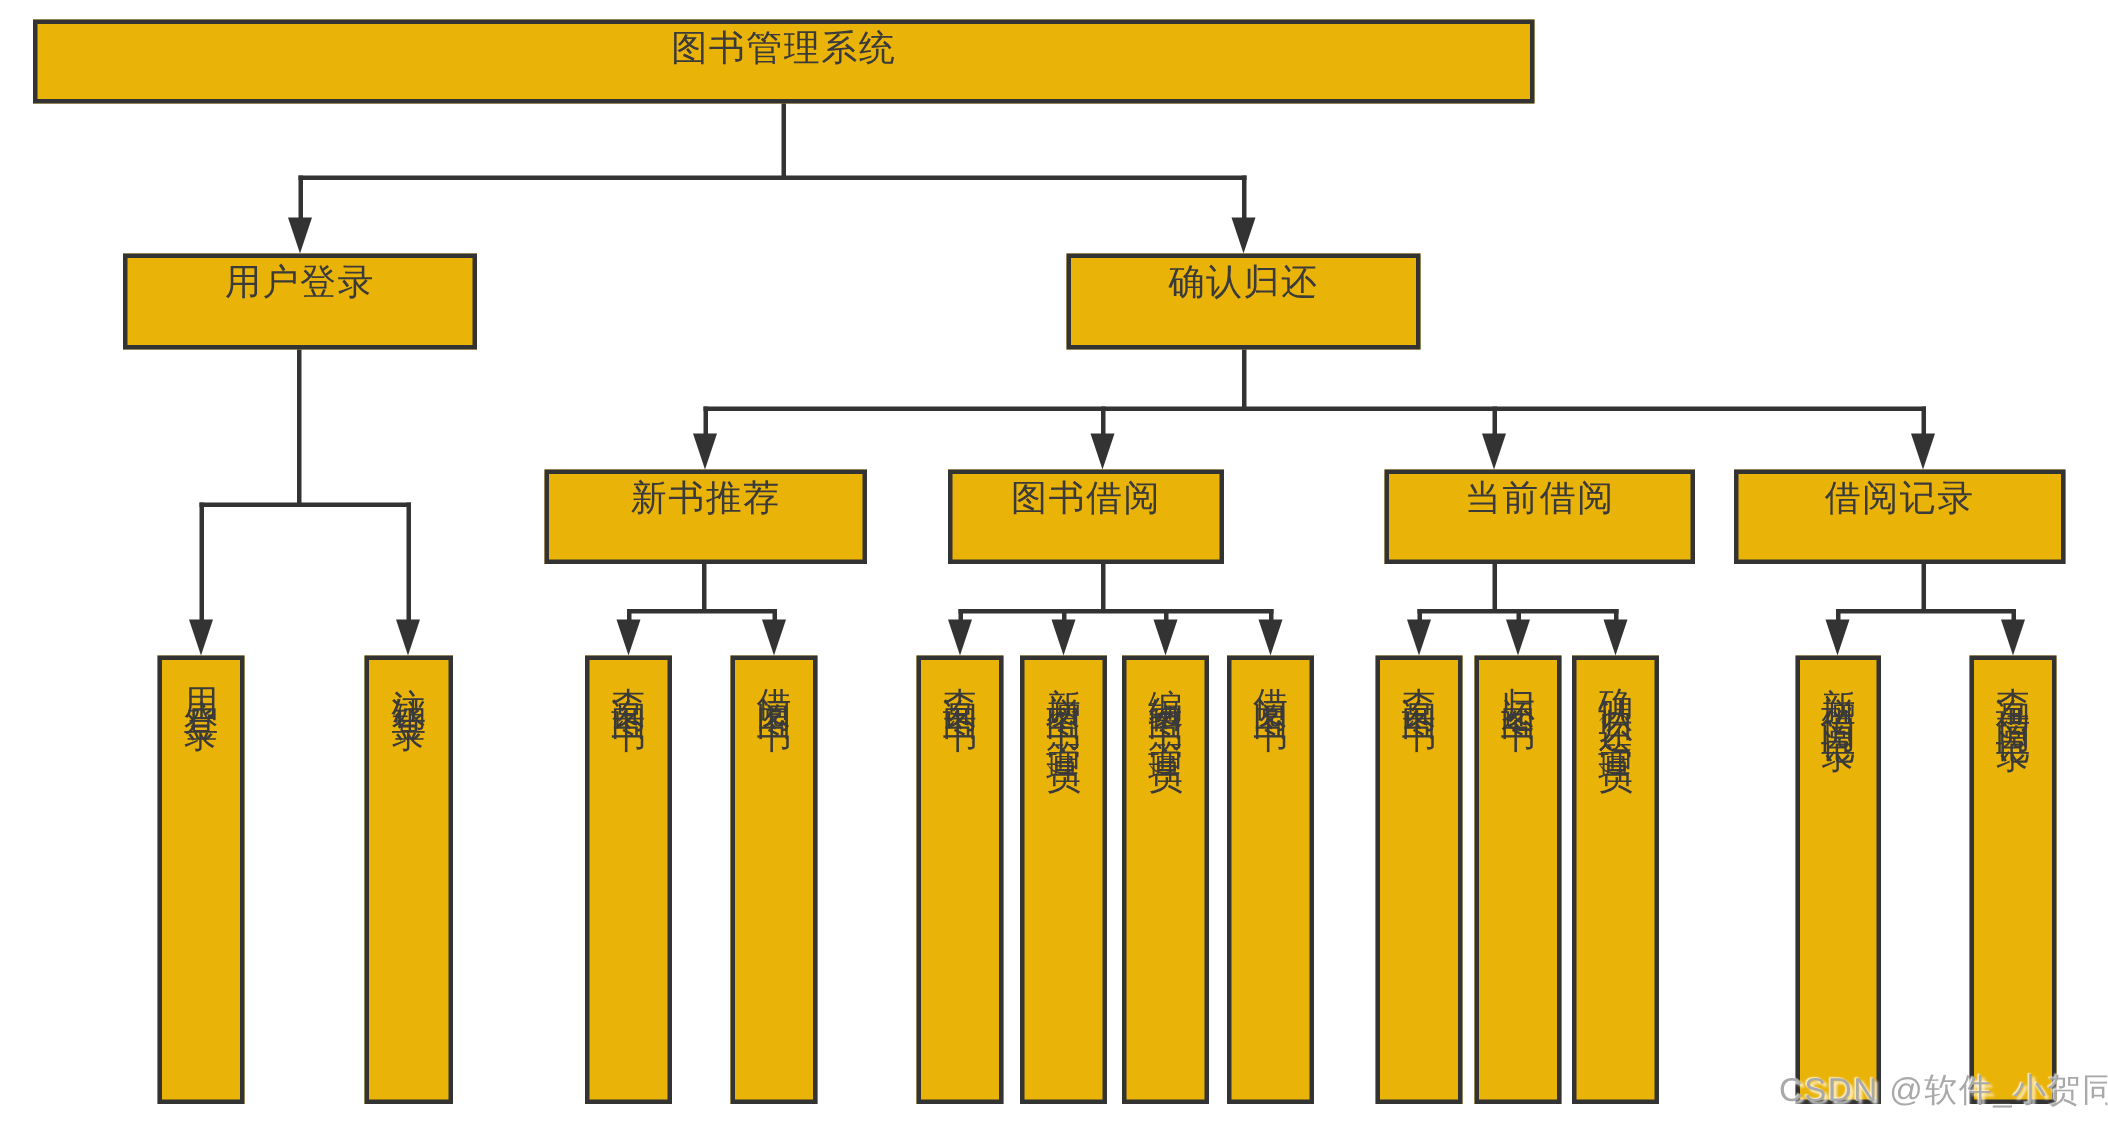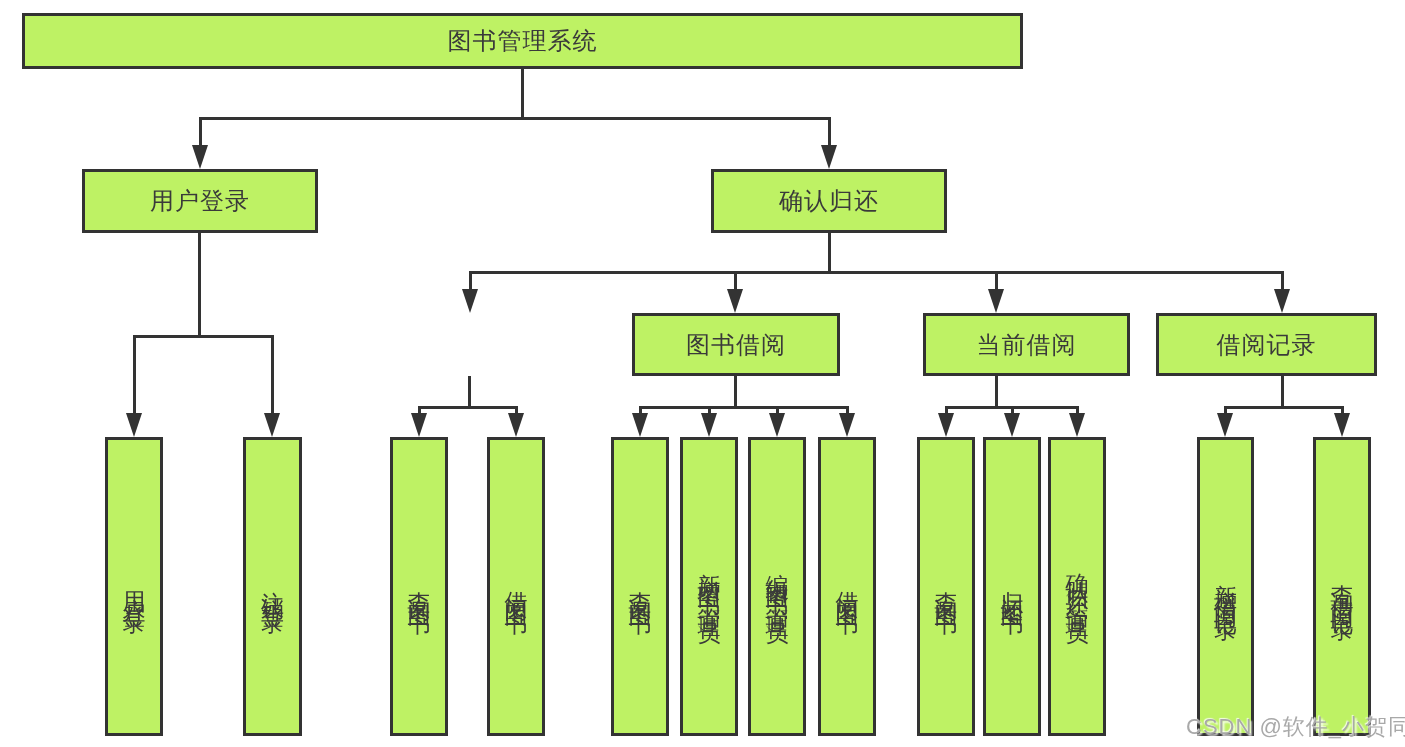--- a/index.html
+++ b/index.html
@@ -7,23 +7,23 @@
     position:relative;
     width:1405px;height:747px;
     background:#ffffff;
     font-family:"Liberation Sans","DejaVu Sans",sans-serif;
     overflow:hidden;
   }
   .box{
     position:absolute;
     box-sizing:border-box;
     border:3px solid #333333;
-    background:#bef264;
+    background:#eab308;
     display:flex;
-    align-items:center;
+    align-items:flex-start;
     justify-content:center;
   }
   .box .lbl{
     color:#3a3a3a;
     font-size:24px;
     letter-spacing:1px;
     white-space:nowrap;
   }
   .box.v .lbl{
     writing-mode:vertical-rl;
@@ -59,22 +59,25 @@
   </div>
 
   <div class="box h" style="left:82px;top:169px;width:236px;height:64px">
     <span class="lbl">用户登录</span>
   </div>
 
   <div class="box h" style="left:711px;top:169px;width:236px;height:64px">
     <span class="lbl">确认归还</span>
   </div>
 
-
-  <div class="box h" style="left:632px;top:313px;width:208px;height:63px">
+  <div class="box h" style="left:363px;top:313px;width:215px;height:63px">
+    <span class="lbl">新书推荐</span>
+  </div>
+
+  <div class="box h" style="left:632px;top:313px;width:184px;height:63px">
     <span class="lbl">图书借阅</span>
   </div>
 
   <div class="box h" style="left:923px;top:313px;width:207px;height:63px">
     <span class="lbl">当前借阅</span>
   </div>
 
   <div class="box h" style="left:1156px;top:313px;width:221px;height:63px">
     <span class="lbl">借阅记录</span>
   </div>

